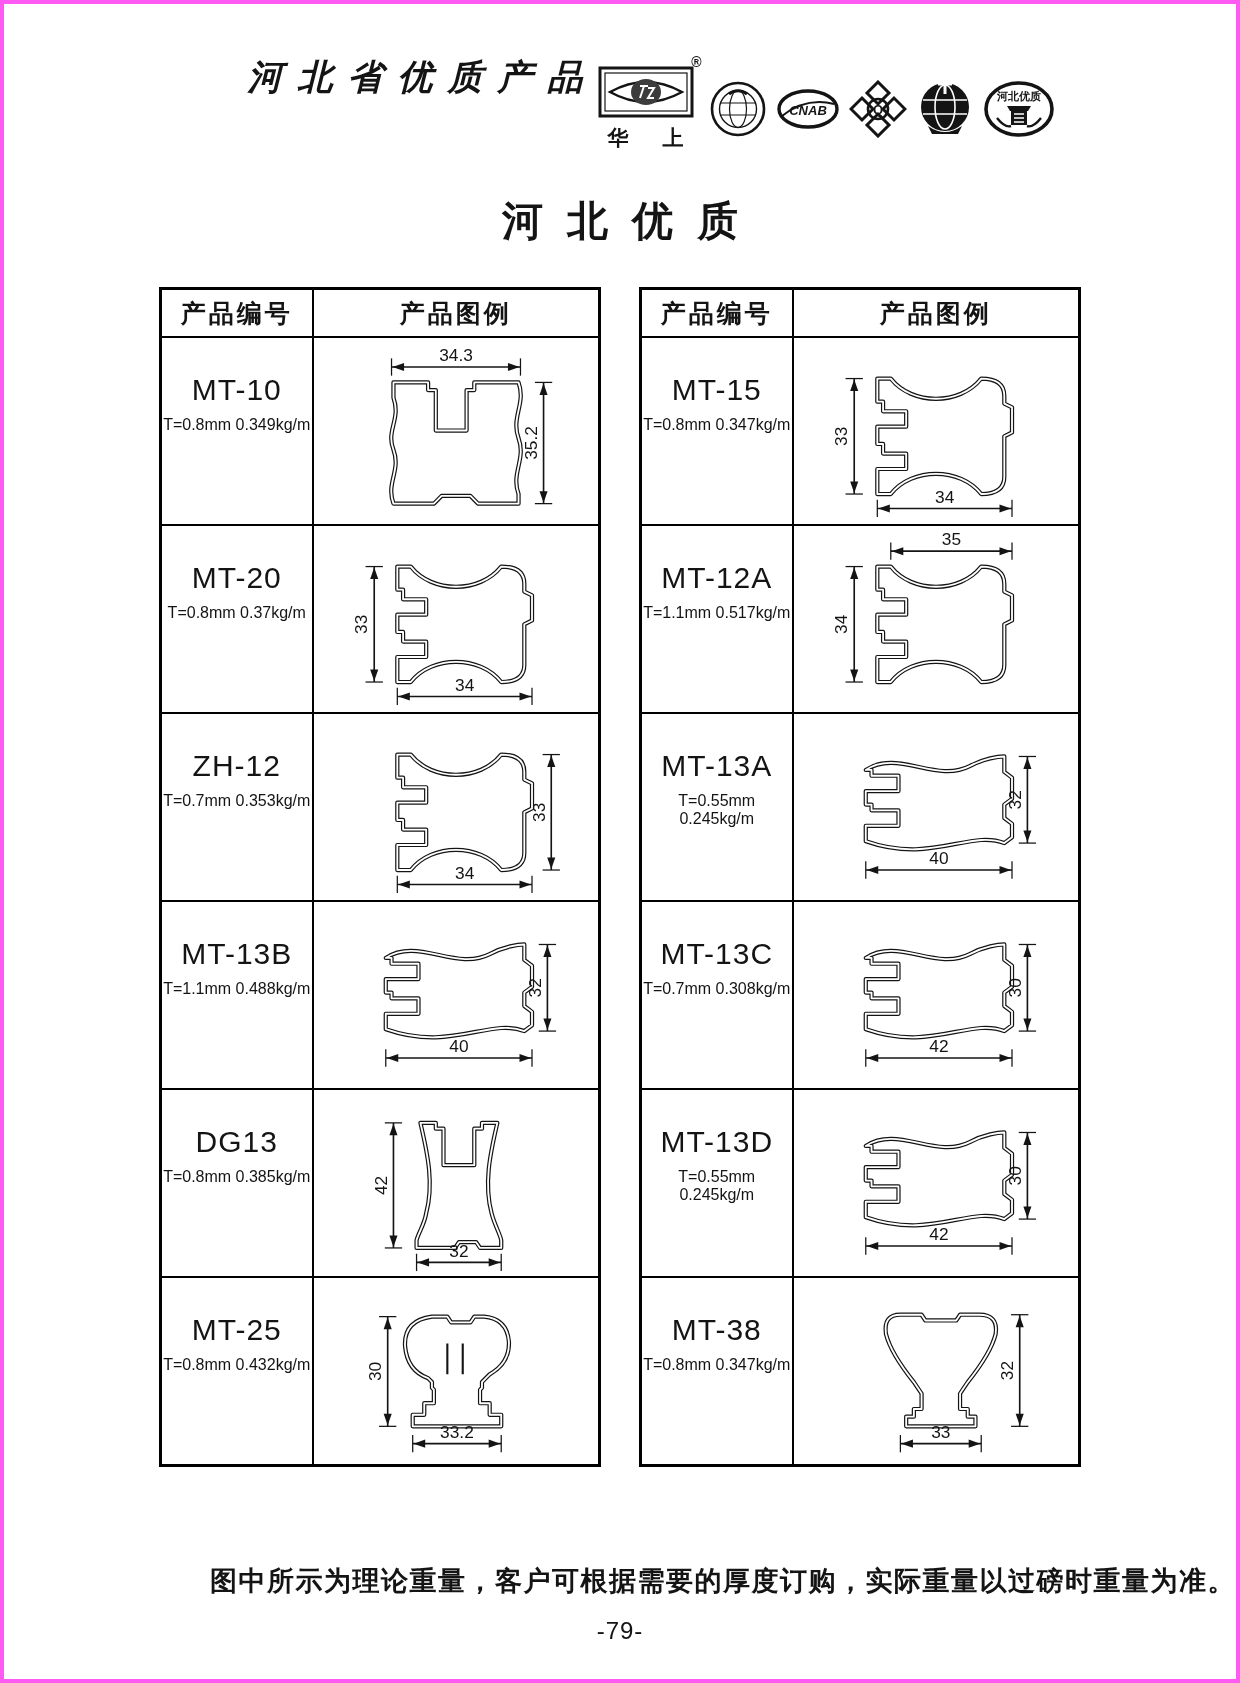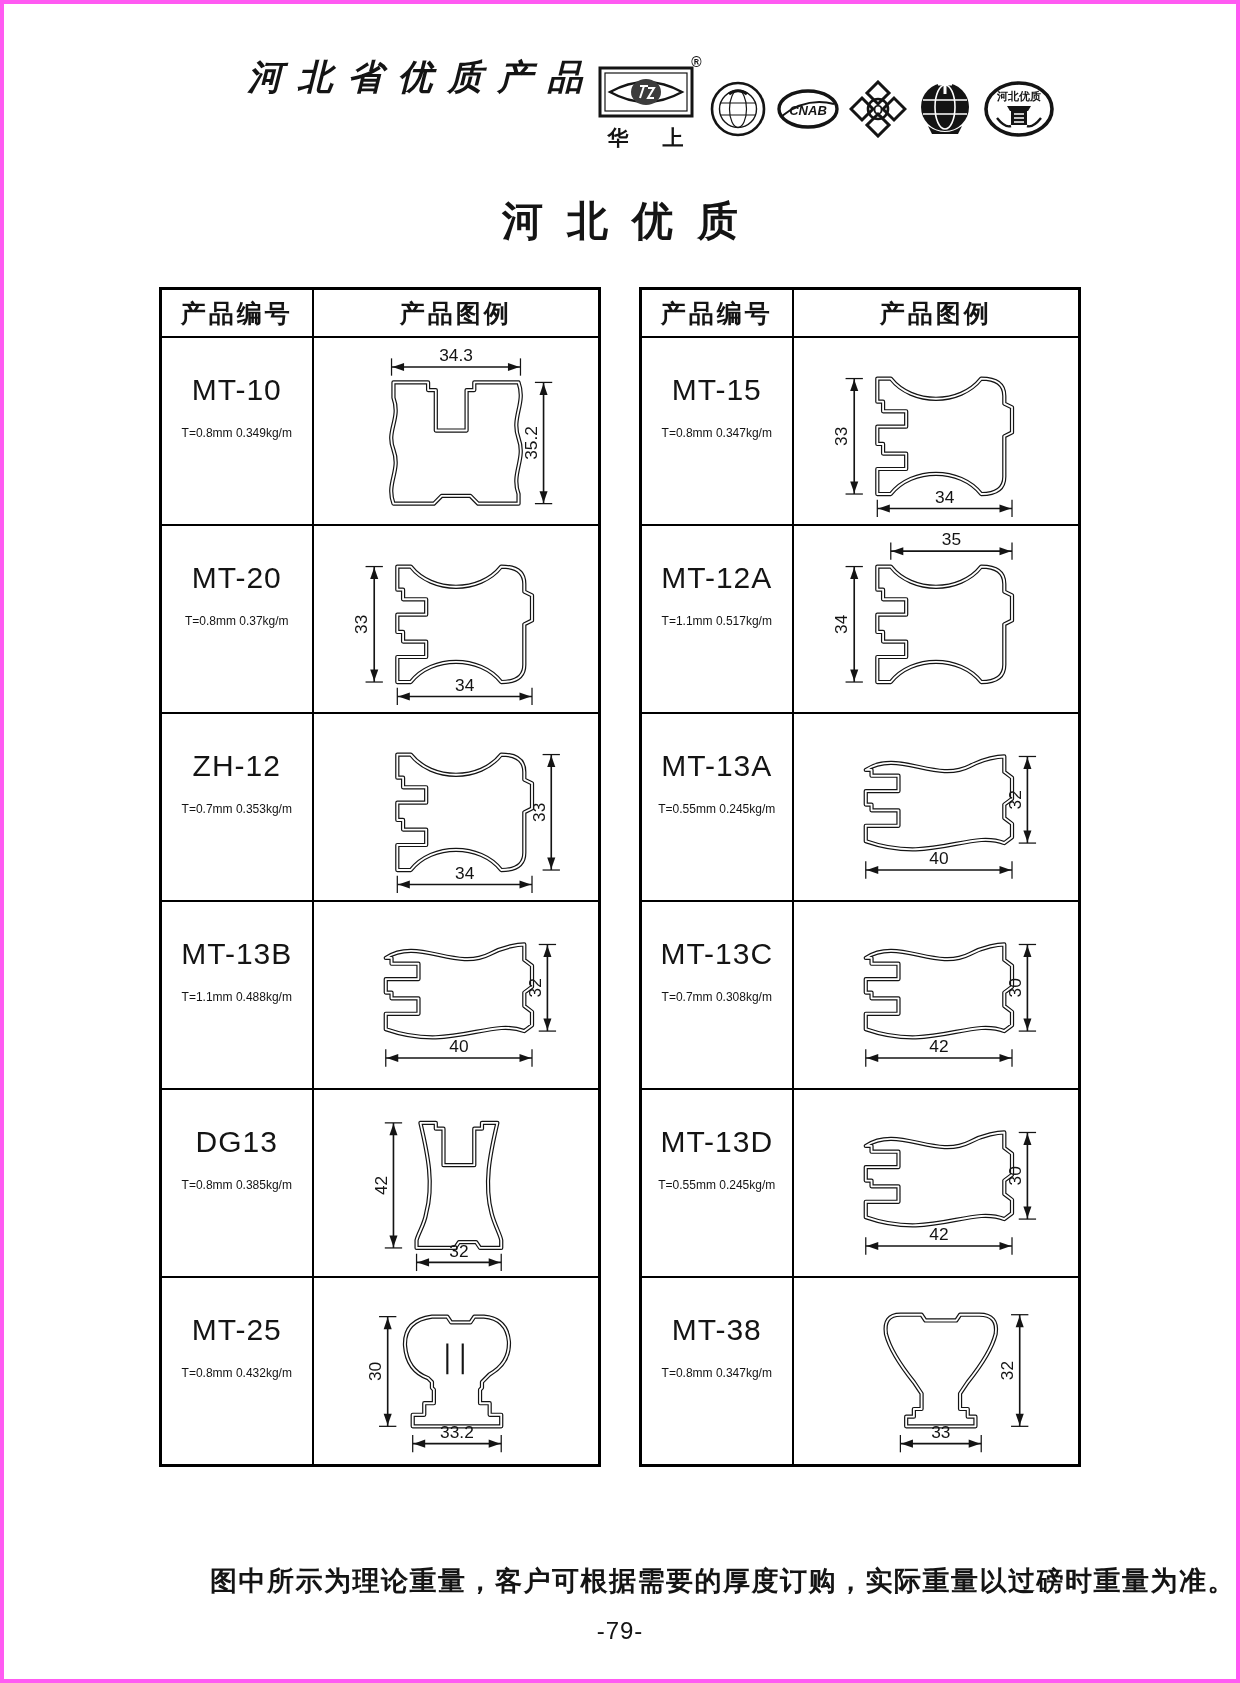--- a/index.html
+++ b/index.html
@@ -28,21 +28,21 @@
   
   .tables{display:flex;justify-content:center;gap:38px;margin-top:38px;align-items:center;}
   table.product-table{border-collapse:collapse;table-layout:fixed;width:442px;border:3px solid #000;}
   .product-table th,.product-table td{border:2px solid #000;}
   .product-table th{height:44px;font-size:25px;font-weight:600;letter-spacing:3px;
     font-family:"Liberation Serif",serif;}
   .product-table td{height:186px;padding:0;text-align:center;}
   td.cell-id{vertical-align:top;}
   td.cell-draw{vertical-align:middle;}
   .prod-id{font-size:30px;margin-top:35px;letter-spacing:1px;}
-  .prod-spec{font-size:12px;margin-top:19px;}
+  .prod-spec{font-size:16px;margin-top:9px;}
   .profile-svg{display:block;margin:0 auto;}
   
   .footnote{text-align:right;font-size:27px;font-weight:bold;margin-top:96px;letter-spacing:1.5px;}
   .page-number{text-align:center;font-size:24px;margin-top:18px;letter-spacing:1px;}
 </style>
 </head>
 <body>
 
 <div class="page">
 

